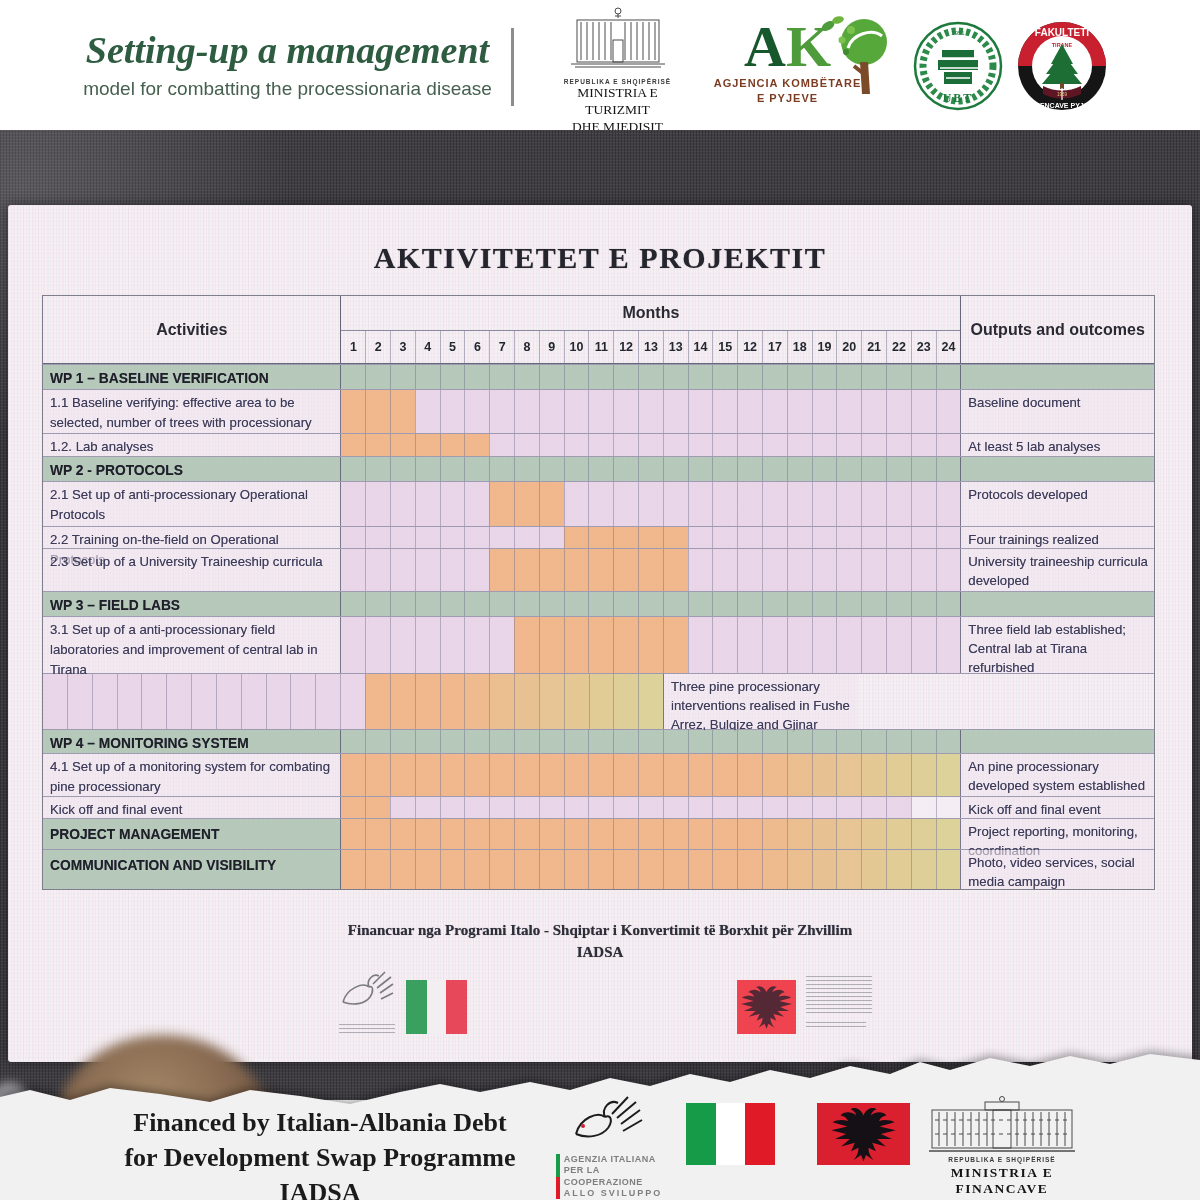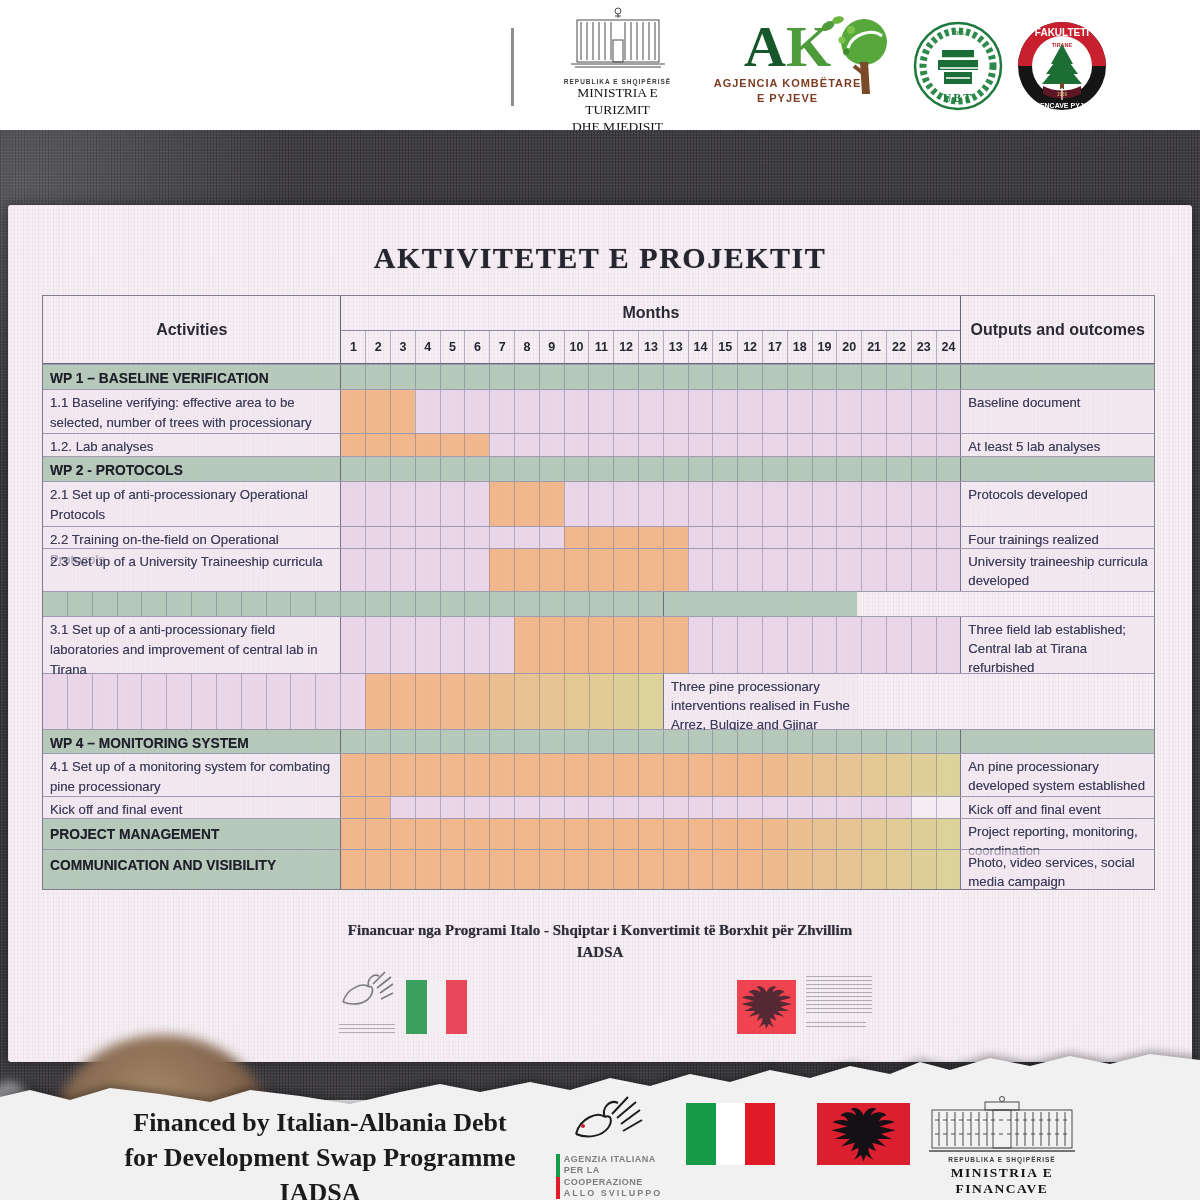--- a/index.html
+++ b/index.html
@@ -119,20 +119,24 @@
 
 <svg width="0" height="0" style="position:absolute">
   <symbol id="alb-eagle" viewBox="0 0 120 100">
     <path d="M60,20 C56,9 45,5 39,10 C44,12 47,15 48,20 C41,13 28,13 23,20 C29,21 33,24 35,29 C27,26 16,27 10,31 L34,38 L8,44 L32,50 L14,58 L38,58 L24,70 L46,64 L40,78 L52,72 C52,80 49,86 44,92 L56,84 L60,94 L64,84 L76,92 C71,86 68,80 68,72 L80,78 L74,64 L96,70 L82,58 L106,58 L88,50 L112,44 L86,38 L110,31 C104,27 93,26 85,29 C87,24 91,21 97,20 C92,13 79,13 72,20 C73,15 76,12 81,10 C75,5 64,9 60,20 Z"></path>
   </symbol>
 </svg>
 
 <div id="stage">
 
   <div class="top-band">
+    <div class="brand">
+      <div class="brand-title">Setting-up a management</div>
+      <div class="brand-sub">model for combatting the processionaria disease</div>
+    </div>
     <div class="brand-divider"></div>
 
     <div class="logo-block ak-block">
       <div class="ak-letters"><span class="ak-a">A</span><span class="ak-k">K</span></div>
       <div class="ak-tree">
         <svg width="78" height="82" viewBox="0 0 78 82">
           <ellipse cx="10" cy="12" rx="7" ry="4" fill="#4d9b3a" transform="rotate(-30 10 12)"></ellipse>
           <ellipse cx="20" cy="6" rx="6" ry="3.5" fill="#6db53f" transform="rotate(-15 20 6)"></ellipse>
           <circle cx="46" cy="28" r="23" fill="#57a83b"></circle>
           <path d="M30 34 C34 20 54 14 64 22" stroke="#fff" stroke-width="3" fill="none"></path>
@@ -450,20 +454,21 @@
                 <div class="cell" style="background: rgba(232, 209, 230, 0.85);"></div>
                 <div class="cell" style="background: rgba(232, 209, 230, 0.85);"></div>
                 <div class="cell" style="background: rgba(232, 209, 230, 0.85);"></div>
                 <div class="cell" style="background: rgba(232, 209, 230, 0.85);"></div>
                 <div class="cell" style="background: rgba(232, 209, 230, 0.85);"></div>
                 <div class="cell" style="background: rgba(232, 209, 230, 0.85);"></div>
               </div>
               <div class="r-out" style="background: rgba(240, 228, 238, 0.6);">University traineeship curricula developed</div>
             </div>
             <div class="g-row section" style="height: 25px;">
+              <div class="r-label" style="background: rgba(176, 198, 180, 0.92);">WP 3 – FIELD LABS</div>
               <div class="r-months">
                 <div class="cell" style="background: rgba(176, 198, 180, 0.92);"></div>
                 <div class="cell" style="background: rgba(176, 198, 180, 0.92);"></div>
                 <div class="cell" style="background: rgba(176, 198, 180, 0.92);"></div>
                 <div class="cell" style="background: rgba(176, 198, 180, 0.92);"></div>
                 <div class="cell" style="background: rgba(176, 198, 180, 0.92);"></div>
                 <div class="cell" style="background: rgba(176, 198, 180, 0.92);"></div>
                 <div class="cell" style="background: rgba(176, 198, 180, 0.92);"></div>
                 <div class="cell" style="background: rgba(176, 198, 180, 0.92);"></div>
                 <div class="cell" style="background: rgba(176, 198, 180, 0.92);"></div>

